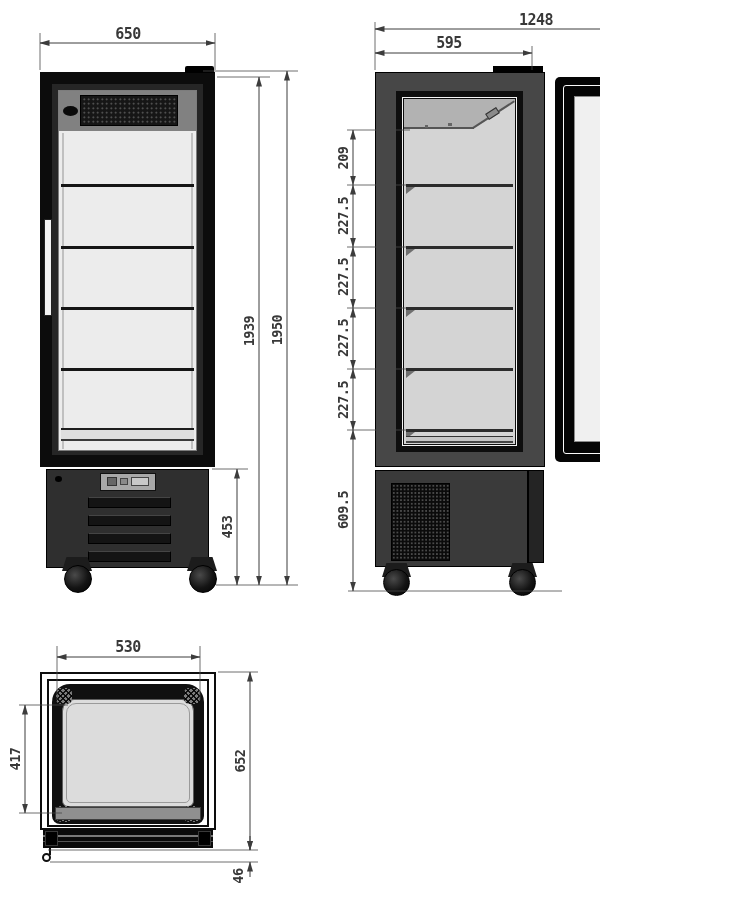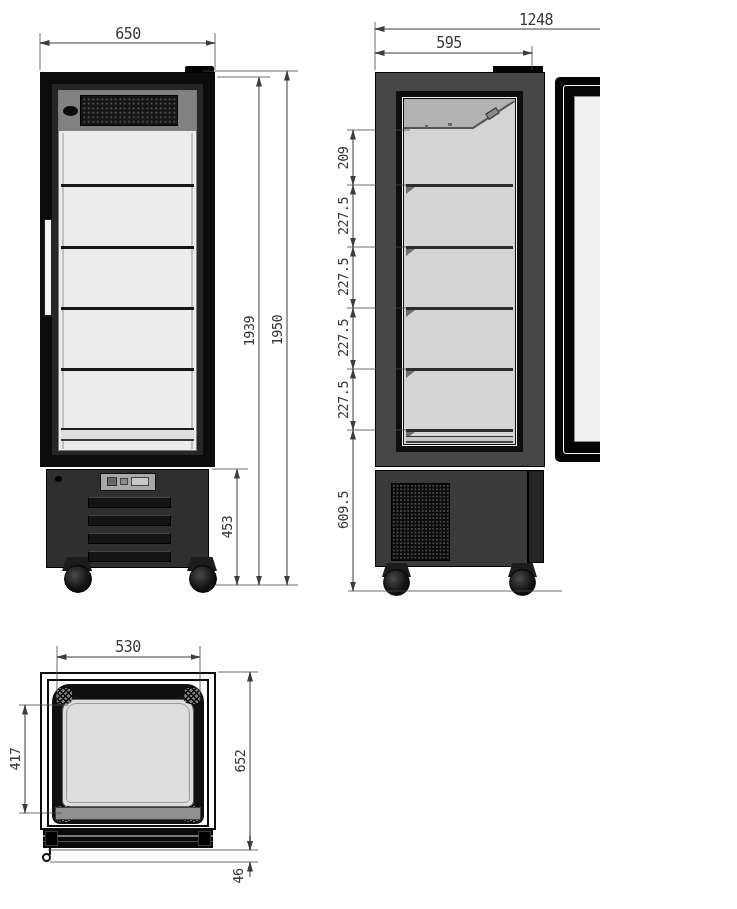--- a/index.html
+++ b/index.html
@@ -1,17 +1,17 @@
 <!DOCTYPE html>
 <html><head>
 <meta charset="utf-8">
 <style>
   html,body{margin:0;padding:0;background:#fff;}
   .canvas{position:relative;width:600px;height:909px;background:#ffffff;overflow:hidden;
-          font-family:"DejaVu Sans Mono",monospace;}
+          font-family:"DejaVu Sans Mono",monospace;font-weight:bold;}
   .view{position:absolute;inset:0;}
   .abs{position:absolute;box-sizing:border-box;}
   .dims{position:absolute;left:0;top:0;}
   .dimline{stroke:#3c3c3c;stroke-width:1;fill:none;}
   .extline{stroke:#4a4a4a;stroke-width:0.8;fill:none;}
   .dimtext{fill:#383838;font-family:"DejaVu Sans Mono",monospace;font-size:15px;
            text-anchor:middle;letter-spacing:-0.5px;}
   .dimtext.sm{font-size:13.5px;}
   .grille{background-color:#161616;
           background-image:radial-gradient(circle,#646464 0.7px,transparent 1.1px);

